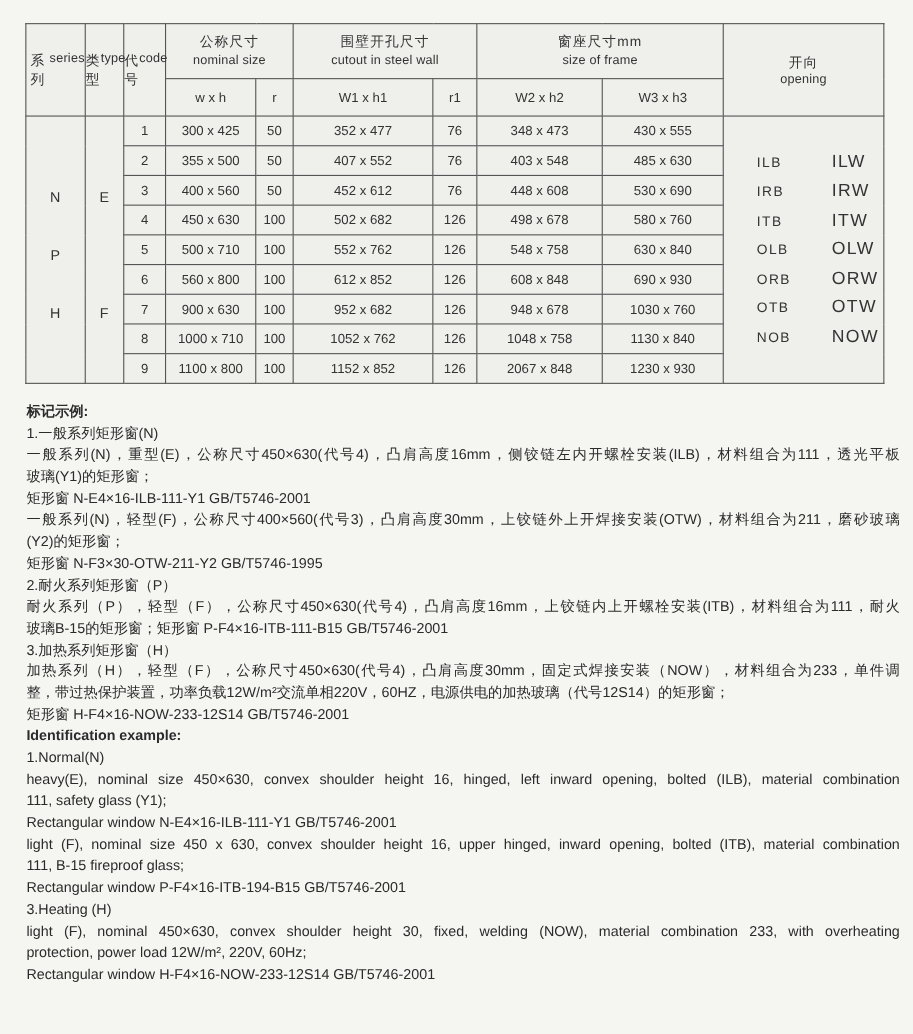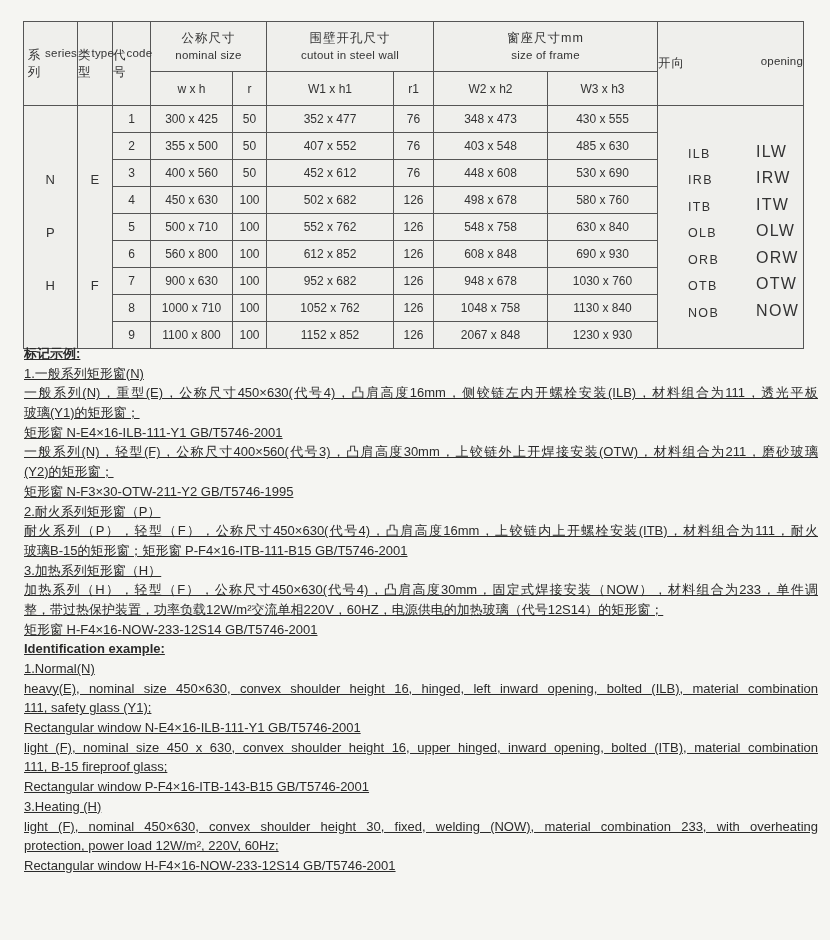--- a/index.html
+++ b/index.html
@@ -16,38 +16,38 @@
   }
   table.spec td{
     border:1px solid #555;padding:0;margin:0;
     text-align:center;vertical-align:middle;
     font-size:12px;color:#333;
   }
   tr.hrow1{height:50px;}
   tr.hrow2{height:34px;}
   tr.brow{height:27px;}
   .vstack{height:100%;display:flex;flex-direction:row;justify-content:space-between;padding:9px 0 8px;box-sizing:border-box;}
-  .vstack-wide{height:100%;display:flex;flex-direction:row;justify-content:space-between;padding:13px 0 14px;box-sizing:border-box;}
+  .vstack-wide{height:100%;display:flex;flex-direction:column;justify-content:center;padding:13px 0 14px;box-sizing:border-box;}
   .hz{font-size:12.5px;letter-spacing:1px;}
   .he{font-size:11.5px;letter-spacing:0.2px;}
   .two-line{line-height:1.5;padding:4px 0;}
   .series-cell{position:relative;}
   .abs-letter{
     position:absolute;left:0;right:0;transform:translateY(-50%);
     text-align:center;font-size:13px;letter-spacing:0.5px;
   }
   .opening-cell{vertical-align:middle;}
   .opening-list{display:flex;flex-direction:column;justify-content:center;height:100%;}
-  .op-row{display:flex;align-items:flex-end;height:26.5px;padding-left:30px;box-sizing:border-box;}
+  .op-row{display:flex;align-items:center;height:26.5px;padding-left:30px;box-sizing:border-box;}
   .op-l{width:68px;text-align:left;font-size:12.5px;letter-spacing:1.3px;}
   .op-r{text-align:left;font-size:16px;letter-spacing:1.3px;}
   
   .notes{
-    position:absolute;left:24px;top:344px;width:794px;
-    font-size:13px;line-height:19.7px;color:#2b2b2b;text-decoration:underline;
+    position:absolute;left:24px;top:364px;width:794px;
+    font-size:13px;line-height:19.7px;color:#2b2b2b;
   }
   .tline{height:19.7px;overflow:hidden;}
   .tline.bold{font-weight:bold;}
   .tline.just{text-align:justify;text-align-last:justify;}
 </style>
 </head>
 <body>
 
 <div class="page">
 
@@ -261,20 +261,20 @@
     <div class="tline just">加热系列（H），轻型（F），公称尺寸450×630(代号4)，凸肩高度30mm，固定式焊接安装（NOW），材料组合为233，单件调</div>
     <div class="tline">整，带过热保护装置，功率负载12W/m²交流单相220V，60HZ，电源供电的加热玻璃（代号12S14）的矩形窗；</div>
     <div class="tline">矩形窗 H-F4×16-NOW-233-12S14 GB/T5746-2001</div>
     <div class="tline bold">Identification example:</div>
     <div class="tline">1.Normal(N)</div>
     <div class="tline just">heavy(E), nominal size 450×630, convex shoulder height 16, hinged, left inward opening, bolted (ILB), material combination</div>
     <div class="tline">111, safety glass (Y1);</div>
     <div class="tline">Rectangular window  N-E4×16-ILB-111-Y1  GB/T5746-2001</div>
     <div class="tline just">light (F), nominal size 450 x 630, convex shoulder height 16, upper hinged, inward opening, bolted (ITB),  material combination</div>
     <div class="tline">111, B-15 fireproof glass;</div>
-    <div class="tline">Rectangular window  P-F4×16-ITB-143-B15  GB/T5746-2001</div>
+    <div class="tline">Rectangular window  P-F4×16-ITB-194-B15  GB/T5746-2001</div>
     <div class="tline">3.Heating (H)</div>
     <div class="tline just">light (F), nominal 450×630, convex shoulder height 30, fixed, welding (NOW), material combination 233, with overheating</div>
     <div class="tline">protection, power load 12W/m², 220V, 60Hz;</div>
     <div class="tline">Rectangular window  H-F4×16-NOW-233-12S14  GB/T5746-2001</div>
   </div>
 
 </div>
 
 </body></html>

